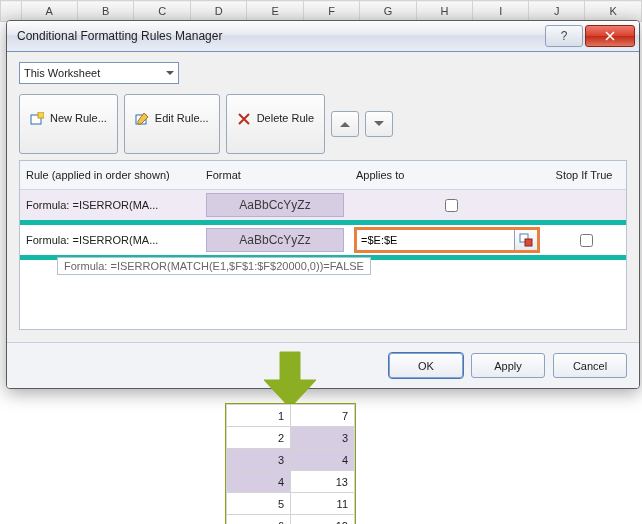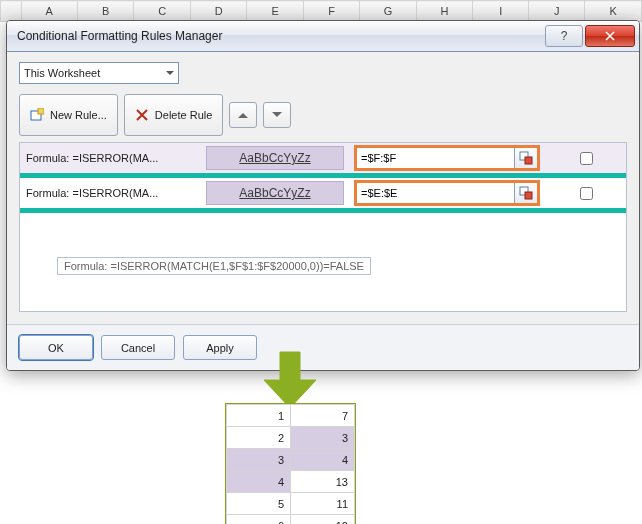--- a/index.html
+++ b/index.html
@@ -80,22 +80,22 @@
     width:150px; height:20px;
     background:#fff; border:1px solid #7a95b6;
     padding:0 4px;
   }
   .combo .caret {
     margin-left:auto; width:0;height:0;
     border:4px solid transparent; border-top-color:#555; transform:translateY(2px);
   }
   .toolbar { display:flex; gap:6px; margin-bottom:6px; align-items:center;}
   .btn {
-    height:24px; padding:8px 10px;
-    display:inline-flex; align-items:center; gap:6px;
+    height:24px; padding:17px 10px;
+    display:inline-flex; gap:6px;
     background: linear-gradient(#fdfdfd,#ececec);
     border:1px solid #9aa8bb; border-radius:3px;
     font-size:11px;
   }
   .btn .ic { width:14px; height:14px; display:inline-block; }
   .sqbtn {
     width:26px; height:24px;
     background: linear-gradient(#fdfdfd,#ececec);
     border:1px solid #9aa8bb; border-radius:3px;
     display:inline-flex;align-items:center;justify-content:center;
@@ -118,21 +118,20 @@
   }
   .rules-head { background:#f4f6f9; border-bottom:1px solid #cfd7e2; font-size:11px; padding-left:6px;}
   .rules-head > div { padding-right:4px; }
   .rule-row { border-bottom:5px solid #14b8a6; height:30px; padding-left:6px;}
   .rule-row.sel { background:#efeaf4; }
   .fmt {
     margin:2px 12px 2px 0;
     height:22px; display:flex;align-items:center;justify-content:center;
     background:#d7cde3; border:1px solid #b9add0; color:#3b3b3b;
     font-size:12px;
-    text-decoration:underline;
   }
   .refbox {
     display:flex; align-items:stretch; height:22px; margin-right:8px;
   }
   .refbox input {
     flex:1; border:1px solid #8aa0bb; padding:0 4px; font-family:inherit;font-size:11px;
   }
   .refbox .picker {
     width:22px; border:1px solid #8aa0bb; border-left:none;
     background:linear-gradient(#fdfdfd,#e7ecf3);
@@ -145,21 +144,21 @@
 
   .tooltip-formula {
     position:absolute;
     left:50px; top:205px;
     background:#fff; border:1px solid #b7c2d0;
     padding:2px 6px; font-size:11px; color:#666;
     white-space:nowrap;
   }
 
   .dlg-buttons {
-    display:flex; gap:8px;
+    display:flex; justify-content:flex-end; gap:8px;
     padding:10px 12px;
     border-top:1px solid #c7cfda;
     background:#f1f3f6;
   }
   .dlg-buttons .btn2 {
     width:72px; height:23px;
     background:linear-gradient(#fdfdfd,#e9edf3);
     border:1px solid #8ba2c0; border-radius:3px;
     display:flex;align-items:center;justify-content:center;
   }
@@ -245,47 +244,53 @@
           <svg viewBox="0 0 14 14">
               <rect x="1" y="3" width="10" height="9" fill="#fff" stroke="#2e6db3"></rect>
               <rect x="8" y="0" width="6" height="6" fill="#f4d25a" stroke="#c49a1a"></rect>
             </svg>
         </span>
         <span>New Rule...</span>
       </div>
       <div class="btn">
         <span class="ic">
           <svg viewBox="0 0 14 14">
+              <rect x="1" y="3" width="10" height="9" fill="#fff" stroke="#2e6db3"></rect>
+              <path d="M9 1 L13 5 L6 12 L3 12 L3 9 Z" fill="#f3c34e" stroke="#9c7a1e"></path>
+            </svg>
+        </span>
+        <span>Edit Rule...</span>
+      </div>
+      <div class="btn">
+        <span class="ic">
+          <svg viewBox="0 0 14 14">
               <path d="M2 2 L12 12 M12 2 L2 12" stroke="#b82f1e" stroke-width="2"></path>
             </svg>
         </span>
         <span>Delete Rule</span>
       </div>
       <div class="sqbtn">
           <span class="tri up"></span>
         </div>
       <div class="sqbtn">
           <span class="tri dn"></span>
         </div>
     </div>
 
     <div class="rules">
+      <div class="rules-head">
+        <div>Rule (applied in order shown)</div>
+        <div>Format</div>
+        <div>Applies to</div>
+        <div style="text-align:center">Stop If True</div>
+      </div>
 
       <div class="rule-row sel">
         <div>Formula: =ISERROR(MA...</div>
         <div class="fmt">AaBbCcYyZz</div>
-        <div class="refbox orange">
-          <input value="=$F:$F" style="">
-          <div class="picker">
-            <svg viewBox="0 0 14 14">
-                <rect x="1" y="1" width="8" height="8" fill="#fff" stroke="#5b7da9"></rect>
-                <rect x="6" y="6" width="7" height="7" fill="#d94b3c" stroke="#8b2414"></rect>
-              </svg>
-          </div>
-        </div>
         <div class="stopcell">
             <input type="checkbox" style="">
           </div>
       </div>
 
       <div class="rule-row">
         <div>Formula: =ISERROR(MA...</div>
         <div class="fmt">AaBbCcYyZz</div>
         <div class="refbox orange">
           <input value="=$E:$E" style="">
@@ -300,22 +305,22 @@
             <input type="checkbox" style="">
           </div>
       </div>
     </div>
 
     <div class="tooltip-formula">Formula: =ISERROR(MATCH(E1,$F$1:$F$20000,0))=FALSE</div>
   </div>
 
   <div class="dlg-buttons">
     <div class="btn2 primary">OK</div>
+    <div class="btn2">Apply</div>
     <div class="btn2">Cancel</div>
-    <div class="btn2">Apply</div>
   </div>
 </div>
 
 <svg class="arrow" viewBox="0 0 60 60">
   <path d="M20 2 H40 V30 H56 L30 58 L4 30 H20 Z" fill="#8cae22" stroke="#8cae22"></path>
 </svg>
 
 <table class="mini-range">
   <tbody id="mini-body">
       <tr>

